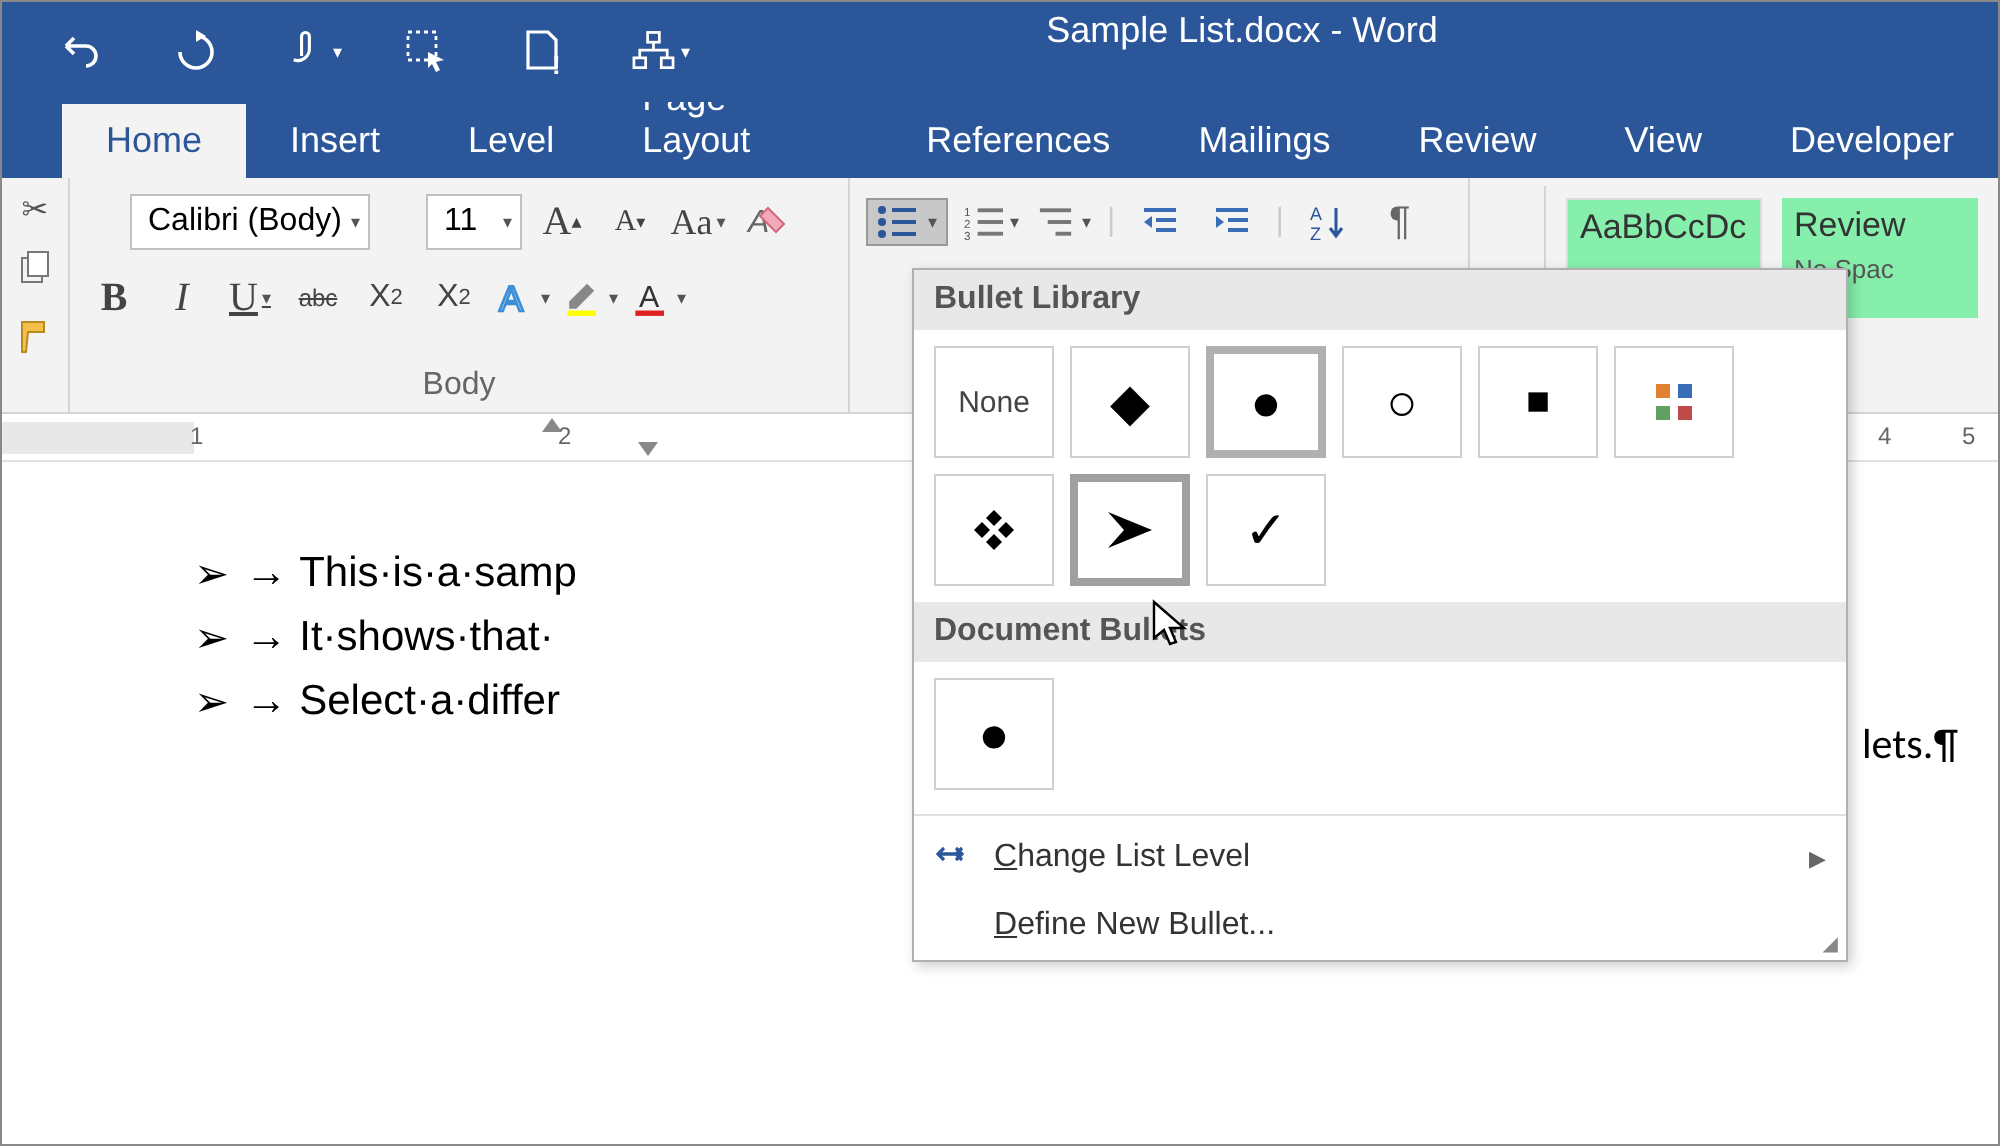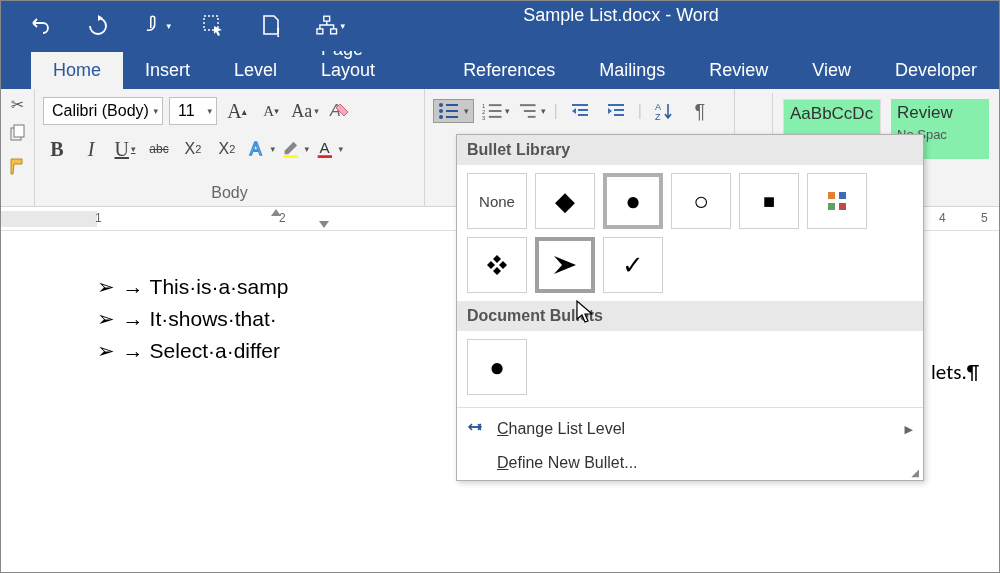--- a/index.html
+++ b/index.html
@@ -10,21 +10,21 @@
 .app-title { position: absolute; left: 50%; transform: translateX(-50%); font-size: 18px; color: #fff; top: 4px; left: 620px; white-space: nowrap; }
 .ribbon-tabs { background: #2b579a; height: 38px; display: flex; align-items: flex-end; padding-left: 30px; }
 .ribbon-tab { padding: 8px 22px; font-size: 18px; color: #fff; cursor: pointer; }
 .ribbon-tab.active { background: #f3f3f3; color: #2b579a; }
 .ribbon { background: #f3f3f3; height: 118px; border-bottom: 1px solid #d4d4d4; display: flex; position: relative; }
 .ribbon-group { border-right: 1px solid #d4d4d4; padding: 4px 6px 2px 6px; display: flex; flex-direction: column; position: relative; }
 .ribbon-group-label { text-align: center; color: #666; font-size: 16px; margin-top: auto; padding-bottom: 2px; }
 .clipboard-group { width: 34px; padding-top: 6px; display: flex; flex-direction: column; gap: 10px; align-items: center; }
 .font-group { width: 390px; }
 .font-row1 { display: flex; align-items: center; gap: 6px; padding: 4px 2px; }
-.font-select { background: #fff; border: 1px solid #c0c0c0; height: 28px; display: flex; align-items: center; padding: 0 4px 0 8px; font-size: 16px; }
+.font-select { background: #fff; border: 1px solid #c0c0c0; height: 28px; display: flex; align-items: center; padding: 0 4px 0 8px; font-size: 16px; margin-left: 22px; }
 .font-name { width: 120px; justify-content: space-between; }
 .font-size { width: 48px; justify-content: space-between; }
 .ribbon-btn { width: 28px; height: 28px; display: inline-flex; align-items: center; justify-content: center; color: #444; font-size: 18px; }
 .font-row2 { display: flex; align-items: center; gap: 6px; padding: 6px 2px; }
 .btn-bold { font-weight: bold; font-family: "Times New Roman", serif; font-size: 20px; }
 .btn-italic { font-style: italic; font-family: "Times New Roman", serif; font-size: 20px; }
 .btn-under { text-decoration: underline; font-family: "Times New Roman", serif; font-size: 20px; }
 .btn-strike { text-decoration: line-through; font-size: 12px; }
 .sub { font-size: 16px; } .sub sub { font-size: 11px; }
 .sup { font-size: 16px; } .sup sup { font-size: 11px; }

